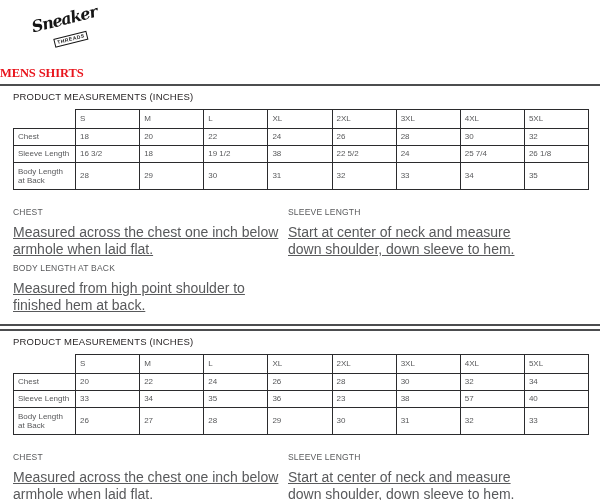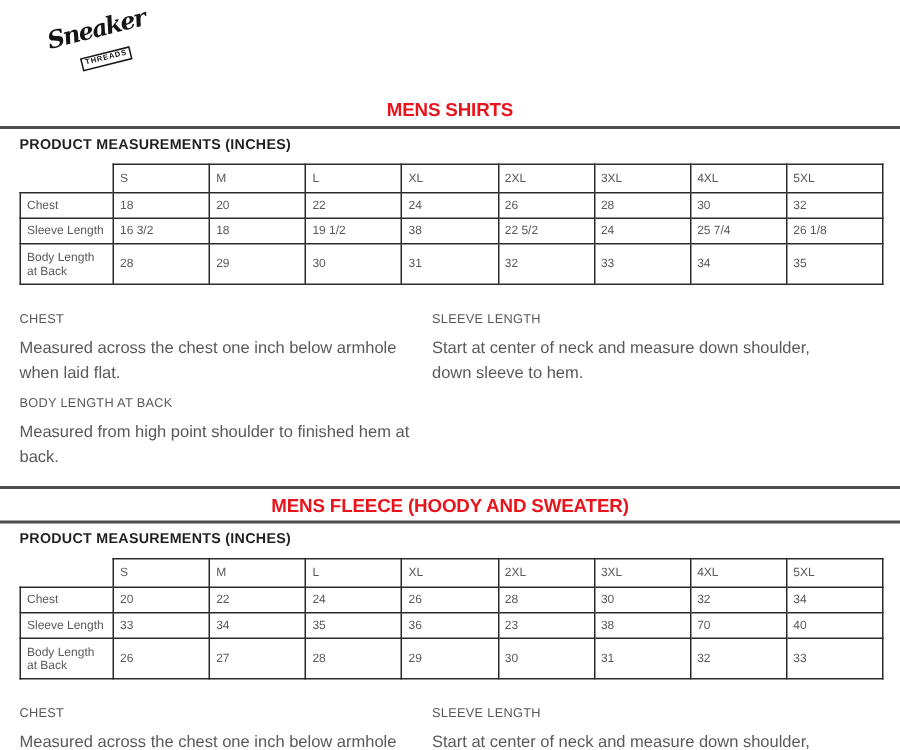--- a/index.html
+++ b/index.html
@@ -16,30 +16,30 @@
     font-style:italic; font-weight:bold; font-size:16px; color:#151515;
     letter-spacing:-1px; line-height:16px;
   }
   .logo-banner {
     display:inline-block; margin:-2px 0 0 18px; padding:0 2px;
     border:1px solid #151515; color:#151515;
     font-size:5px; font-weight:bold; letter-spacing:0.6px; line-height:7px;
   }
   
   .section-title {
-    margin:0; text-align:center; color:#e8141c;
-    font-size:12.5px; font-weight:bold; line-height:14px; letter-spacing:-0.1px;
+    margin:0; color:#e8141c;
+    font-size:12.5px; font-weight:bold; line-height:14px; letter-spacing:-0.1px;font-family:Liberation Serif, serif;
   }
   .rule { height:2px; background:#4c4d4f; }
   .rule-1 { margin-top:4px; }
   .rule-2 { margin-top:4px; }
   .rule-3 { margin-top:3px; }
   .title-2 { margin-top:4px; }
   .meas-heading {
-    margin:5px 0 0 13px; font-size:9.5px; font-weight:bold;
+    margin:5px 0 0 13px; font-size:9.5px; font-weight:normal;
     color:#231f20; letter-spacing:0.2px; line-height:11px;
   }
   
   table.size-table {
     border-collapse:collapse; table-layout:fixed;
     width:576px; margin:7px 0 0 13px;
   }
   .size-table th, .size-table td {
     border:1px solid #2b2b2d; font-weight:normal; text-align:left;
     vertical-align:middle; font-size:8px; color:#58595b;
@@ -47,21 +47,21 @@
   }
   .size-table th { height:14px; }
   .size-table td { height:12px; }
   .size-table tr.tall td { height:22px; }
   .size-table th.corner { border:none; }
   
   .defs { display:flex; margin:18px 0 0 13px; }
   .defs-left  { width:275px; }
   .defs-right { width:258px; }
   .def-term { font-size:8.5px; color:#58595b; letter-spacing:0.2px; line-height:9px; margin:0 0 7px 0; }
-  .def-desc { font-size:11px; color:#58595b; line-height:17px; margin:0 0 6px 0; }
+  .def-desc { font-size:14px; color:#58595b; line-height:17px; margin:0 0 6px 0;text-decoration:underline; }
 </style>
 </head>
 <body>
 
 <div class="page">
 
   <div class="logo-wrap">
     <div class="logo-rot">
       <div class="logo-script">Sneaker</div>
       <div class="logo-banner">THREADS</div>
@@ -145,21 +145,20 @@
     </div>
     <div class="defs-right">
       <div>
         <div class="def-term">SLEEVE LENGTH</div>
         <div class="def-desc">Start at center of neck and measure down shoulder, down sleeve to hem.</div>
       </div>
     </div>
   </div>
 
   <div class="rule rule-2"></div>
-  <h2 class="section-title title-2">MENS FLEECE (HOODY AND SWEATER)</h2>
   <div class="rule rule-3"></div>
   <h3 class="meas-heading">PRODUCT MEASUREMENTS (INCHES)</h3>
 
   <table class="size-table">
     <colgroup>
         <col style="width:62px">
         <col>
         <col>
         <col>
         <col>
@@ -192,21 +191,21 @@
       <td>34</td>
     </tr>
     <tr>
       <td>Sleeve Length</td>
       <td>33</td>
       <td>34</td>
       <td>35</td>
       <td>36</td>
       <td>23</td>
       <td>38</td>
-      <td>70</td>
+      <td>57</td>
       <td>40</td>
     </tr>
     <tr class="tall">
       <td>Body Length at Back</td>
       <td>26</td>
       <td>27</td>
       <td>28</td>
       <td>29</td>
       <td>30</td>
       <td>31</td>

